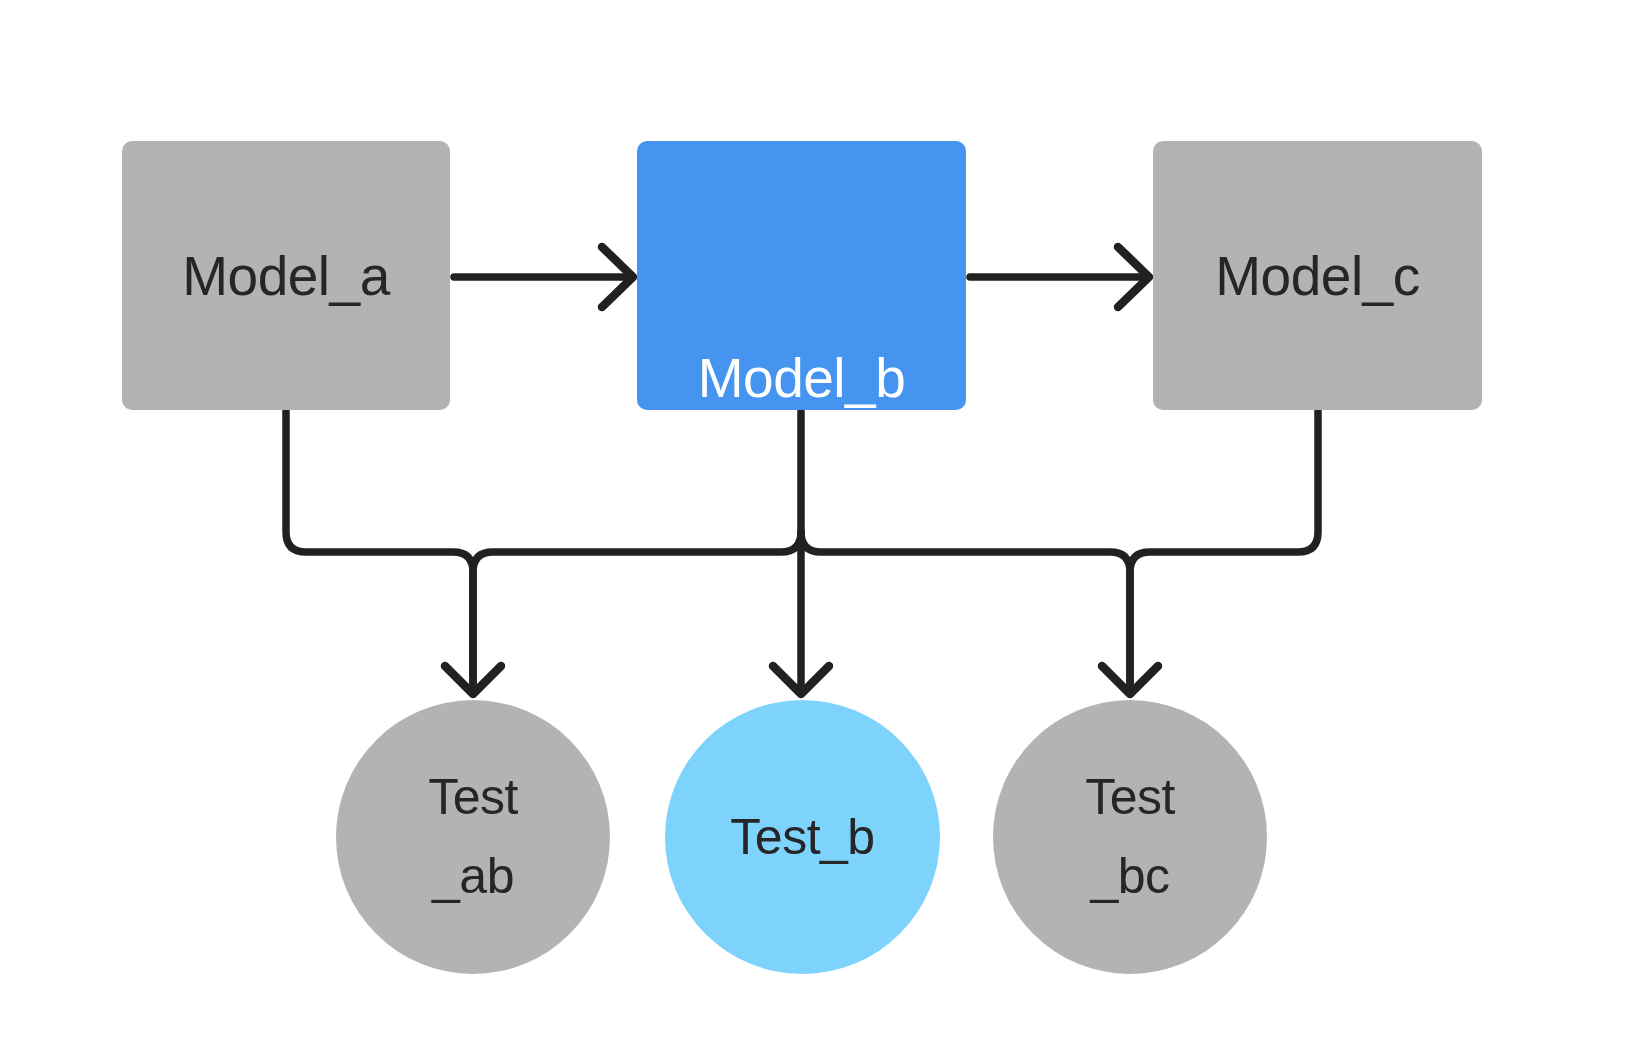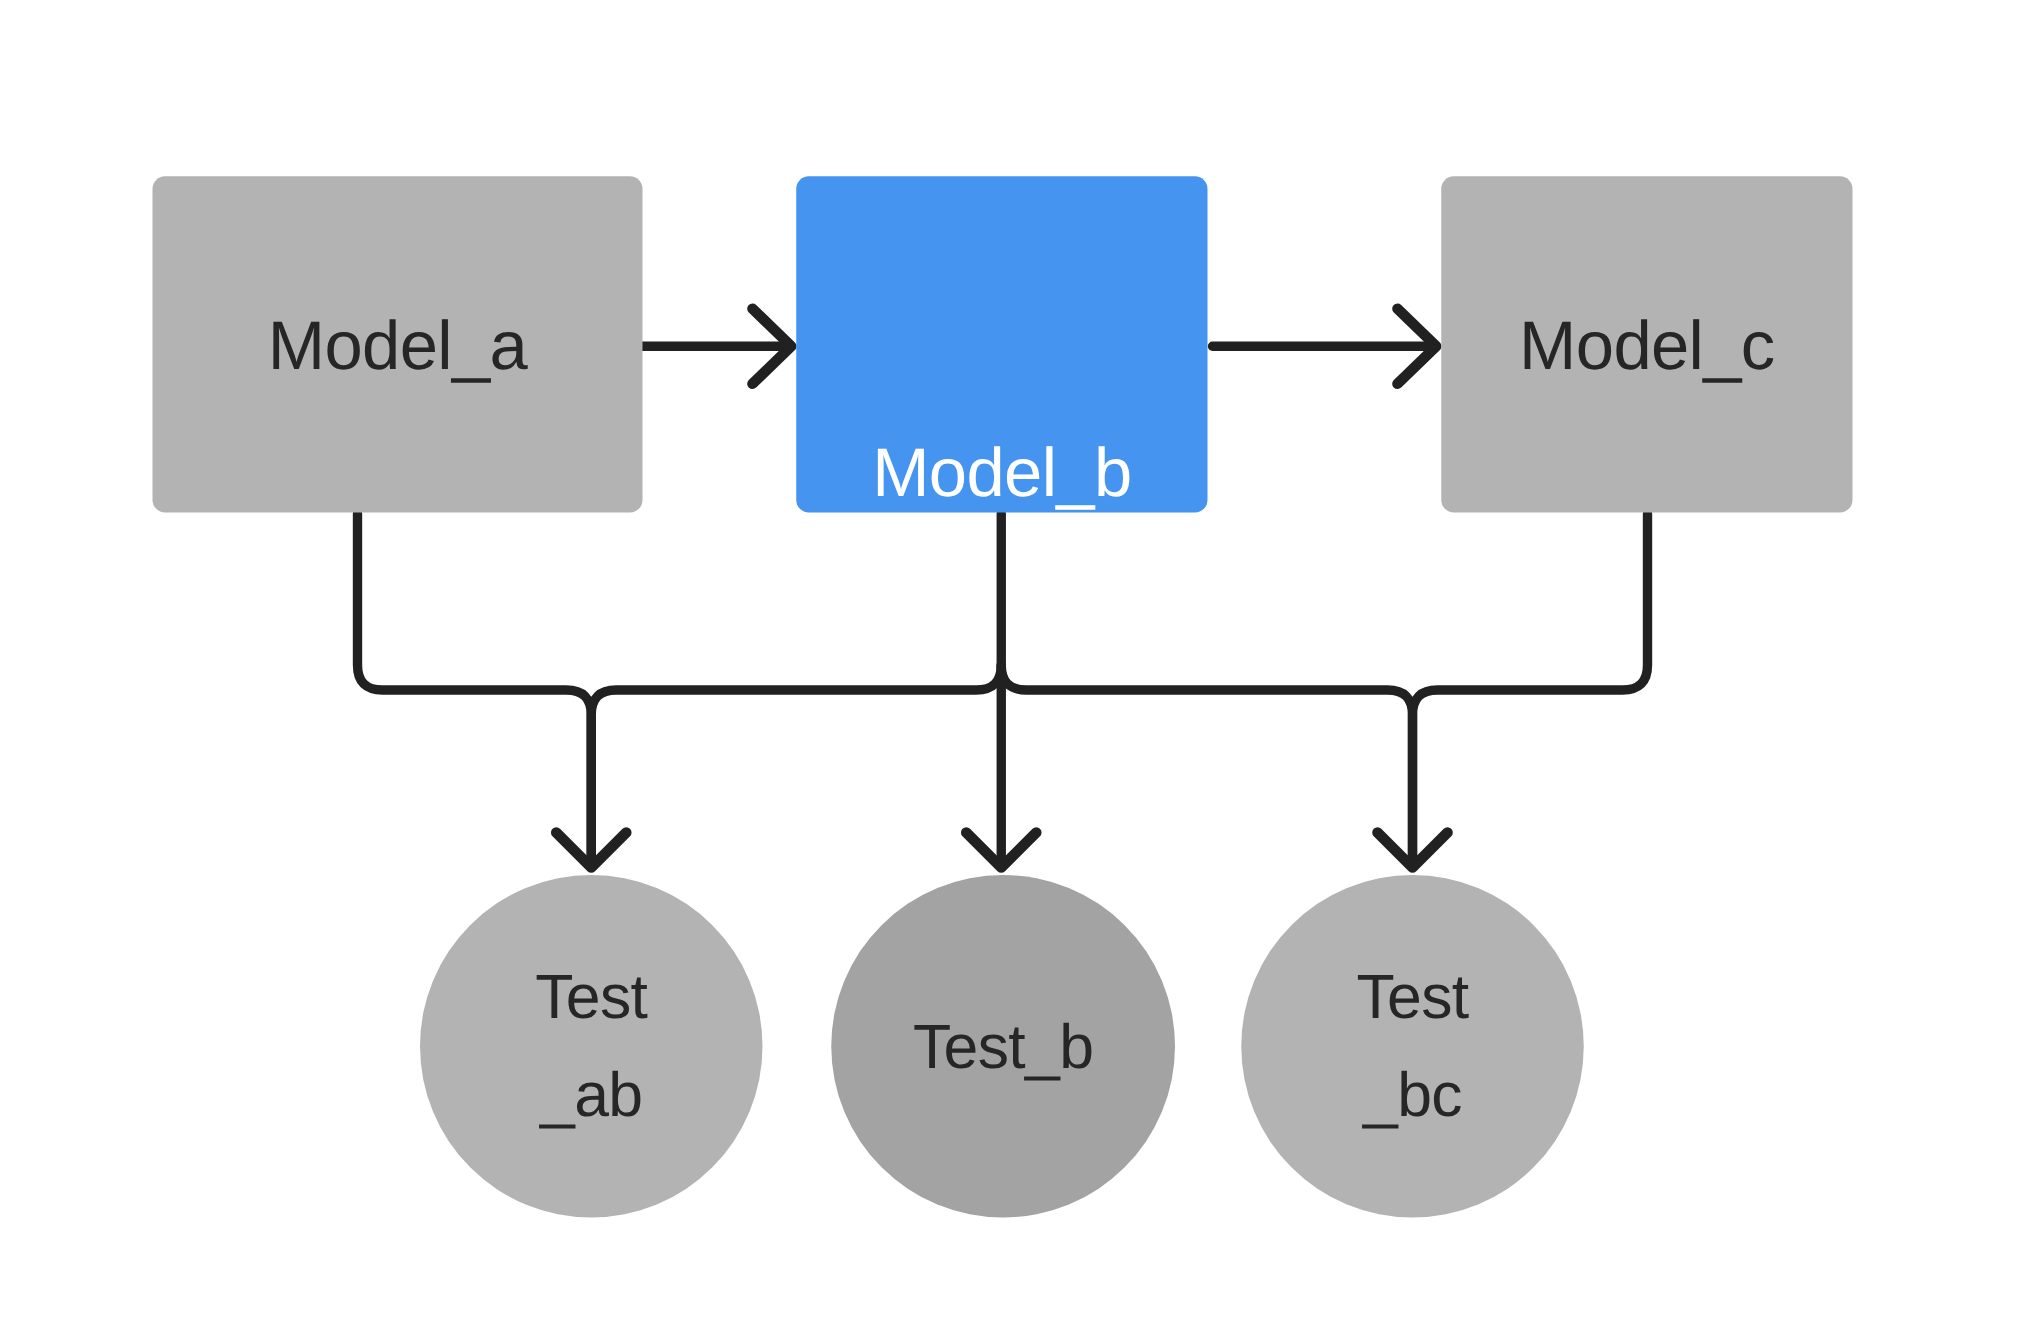--- a/index.html
+++ b/index.html
@@ -31,21 +31,21 @@
     fill: none;
     stroke: #212121;
     stroke-width: 7.5;
     stroke-linecap: round;
     stroke-linejoin: round;
   }
   .head { stroke-width: 8.5; }
   .model {
     position: absolute;
     top: 141px;
-    width: 392px;
+    width: 328px;
     height: 269px;
     border-radius: 10px;
     display: flex;
     align-items: center;
     justify-content: center;
     font-size: 55px;
     color: #262626;
     letter-spacing: -0.5px;
   }
   #model-a { left: 122px; }
@@ -111,21 +111,21 @@
 
   <div class="model" id="model-c" style="background: rgb(179, 179, 179); color: rgb(38, 38, 38);">
     <span class="node-label">Model_c</span>
   </div>
 
   <div class="test" id="test-ab" style="background: rgb(179, 179, 179); color: rgb(38, 38, 38);">
     <span class="node-label">Test</span>
     <span class="node-label">_ab</span>
   </div>
 
-  <div class="test" id="test-b" style="background: #a3a3a3; color: rgb(38, 38, 38);">
+  <div class="test" id="test-b" style="background: #7dd3fc; color: rgb(38, 38, 38);">
     <span class="node-label">Test_b</span>
   </div>
 
   <div class="test" id="test-bc" style="background: rgb(179, 179, 179); color: rgb(38, 38, 38);">
     <span class="node-label">Test</span>
     <span class="node-label">_bc</span>
   </div>
 
 </div>
 

